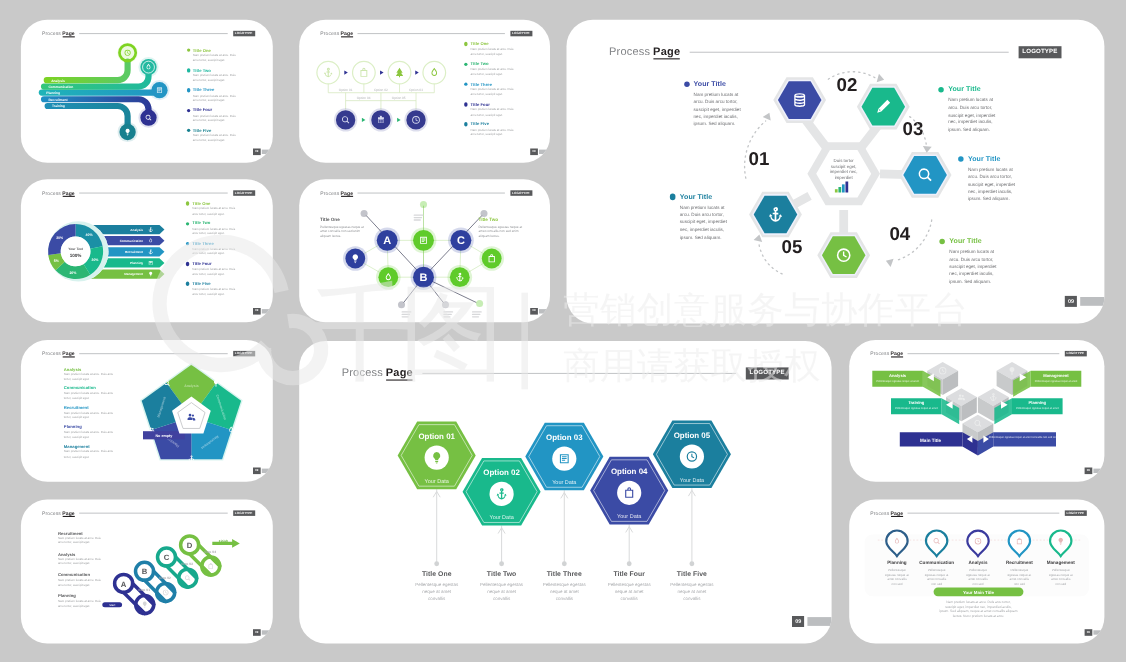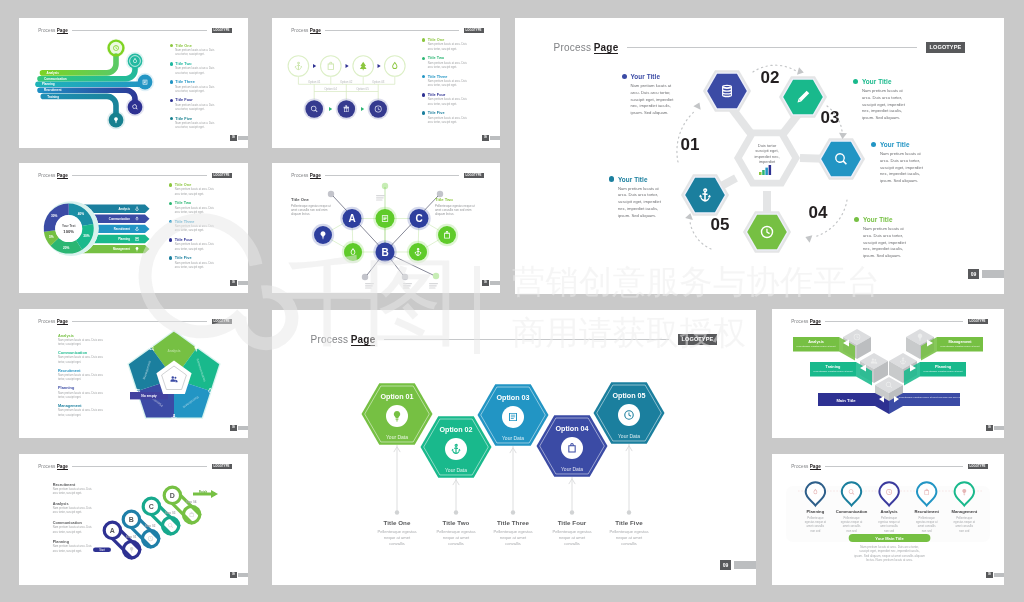--- a/index.html
+++ b/index.html
@@ -1,20 +1,20 @@
 <!DOCTYPE html>
 <html><head>
 <meta charset="utf-8">
 <title>Process Infographic Slide Templates</title>
 <style>
   html,body{margin:0;padding:0;}
   body{width:1024px;height:602px;overflow:hidden;background:#c9c9c9;
        font-family:"Liberation Sans",sans-serif;position:relative;}
   .canvas{position:absolute;left:0;top:0;width:1024px;height:602px;}
-  .slide{position:absolute;background:#ffffff;overflow:hidden;}
+  .slide{position:absolute;background:#ffffff;overflow:hidden;border-radius:24px;}
 
   
   .hdr{position:absolute;display:flex;align-items:center;}
   .hdr .t1{color:#808285;letter-spacing:.02em;}
   .hdr .t2{color:#231f20;font-weight:bold;border-bottom:1px solid #231f20;letter-spacing:.02em;}
   .hdr .rule{flex:1;height:1px;background:#b9bbbd;}
   .logo{background:#58595b;color:#fff;text-align:center;font-weight:bold;
         letter-spacing:.04em;line-height:1;}
   .foot{position:absolute;display:flex;align-items:center;}
   .foot .num{background:#58595b;color:#fff;font-weight:bold;text-align:center;line-height:1;}

